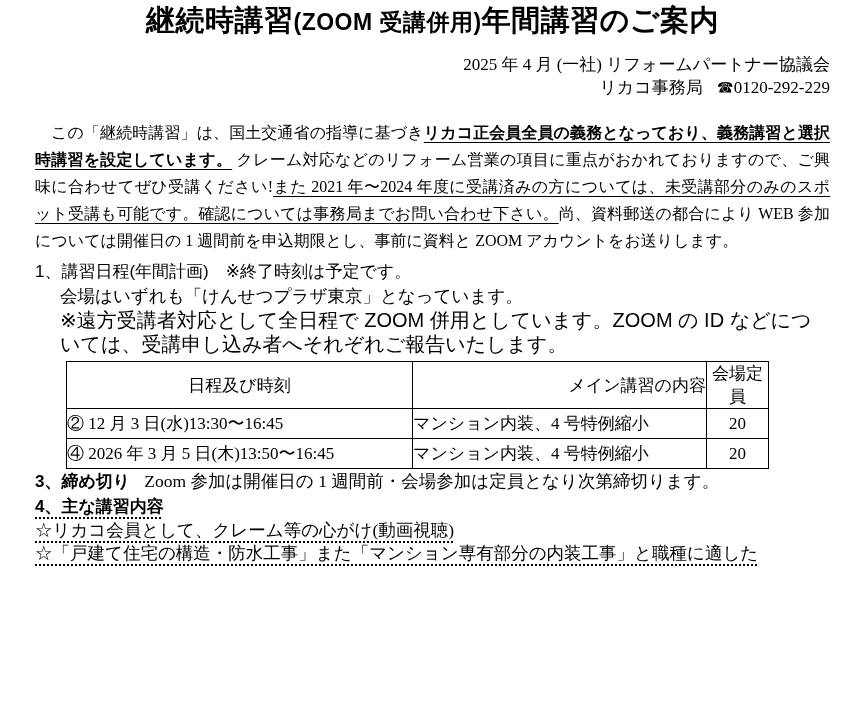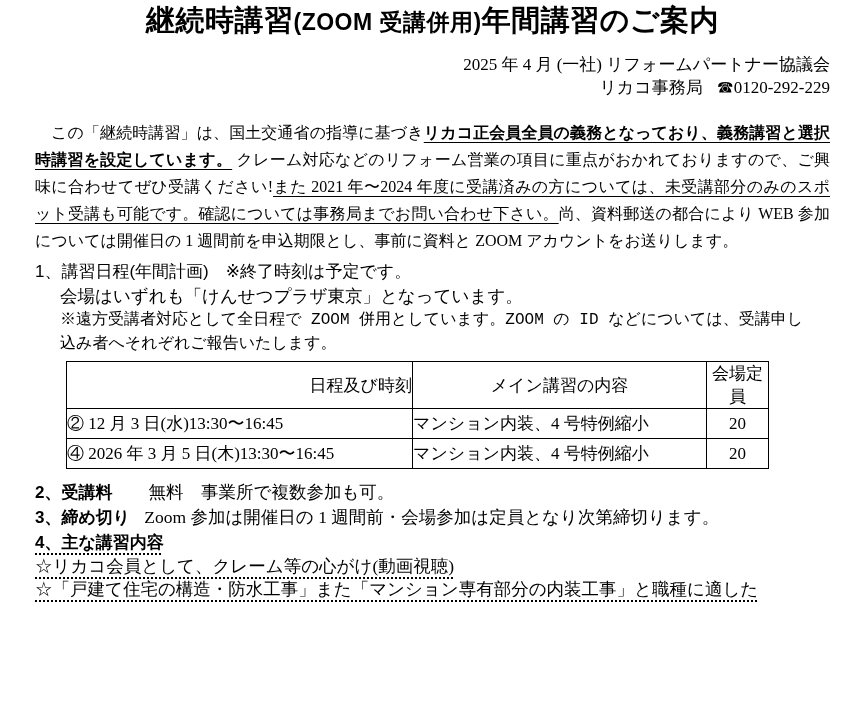--- a/index.html
+++ b/index.html
@@ -32,36 +32,36 @@
     margin: 20px 0 0 0; font-size: 16px; line-height: 27px;
     text-align: justify;
   }
   .u  { text-decoration: underline; text-underline-offset: 4px; }
   .bu { font-weight: bold; text-decoration: underline; text-underline-offset: 4px; }
 
   
   .sec1-heading { margin-top: 6px; font-size: 17px; line-height: 24px; }
   .indent-1 { margin-left: 25px; }
   .venue-line { font-size: 17.5px; line-height: 24px; }
-  .zoom-note { font-size: 16px; line-height: 24px; width: 758px; font-family: Liberation Mono, monospace; }
+  .zoom-note { font-size: 20px; line-height: 24px; width: 758px; }
 
   
   table.schedule {
     margin: 5px 0 0 31px; border-collapse: collapse;
     width: 702px; table-layout: fixed;
   }
   table.schedule th, table.schedule td { border: 1.6px solid #000000; padding: 0; }
   table.schedule th {
     font-family: "Liberation Sans", "DejaVu Sans", sans-serif;
     font-weight: normal; font-size: 17px; height: 25px;
   }
   table.schedule td { font-size: 17px; height: 30px; }
   .col-date { width: 346px; } .col-content { width: 294px; } .col-cap { width: 62px; }
-  th.cell-date { text-align: right; padding-left: 22px; }
-  th.cell-content { text-align: center; padding-left: 10px; }
+  th.cell-date { text-align: center; padding-left: 22px; }
+  th.cell-content { text-align: right; padding-left: 10px; }
   th.cell-cap { text-align: center; font-size: 13.5px; }
   td.cell-date { text-align: left; padding-left: 6px; }
   td.cell-content { text-align: left; padding-left: 10px; }
   td.cell-cap { text-align: center; }
 
   
   .sec-line { font-size: 17.5px; line-height: 24px; }
   .sec2 { margin-top: 11px; }
   .sec-head {
     font-family: "Liberation Sans", "DejaVu Sans", sans-serif;
@@ -116,28 +116,27 @@
         <th class="cell-cap">会場定員</th>
       </tr>
     </thead>
     <tbody>
       <tr>
         <td class="cell-date">② 12 月 3 日(水)13:30〜16:45</td>
         <td class="cell-content">マンション内装、4 号特例縮小</td>
         <td class="cell-cap">20</td>
       </tr>
       <tr>
-        <td class="cell-date">④ 2026 年 3 月 5 日(木)13:30〜16:45</td>
+        <td class="cell-date">④ 2026 年 3 月 5 日(木)13:50〜16:45</td>
         <td class="cell-content">マンション内装、4 号特例縮小</td>
         <td class="cell-cap">20</td>
       </tr>
     </tbody>
   </table>
 
-  <div class="sec-line sec2"><span class="sec-head">2、受講料</span><span class="gap-wide">無料　事業所で複数参加も可。</span></div>
 
   <div class="sec-line"><span class="sec-head">3、締め切り</span><span class="gap-mid">Zoom 参加は開催日の 1 週間前・会場参加は定員となり次第締切ります。</span></div>
 
   <div class="sec-line"><span class="sec-head dotted-u">4、主な講習内容</span></div>
 
   <div class="star-item">☆リカコ会員として、クレーム等の心がけ(動画視聴)</div>
   <div class="star-item">☆「戸建て住宅の構造・防水工事」また「マンション専有部分の内装工事」と職種に適した</div>
 
 </div>
 

